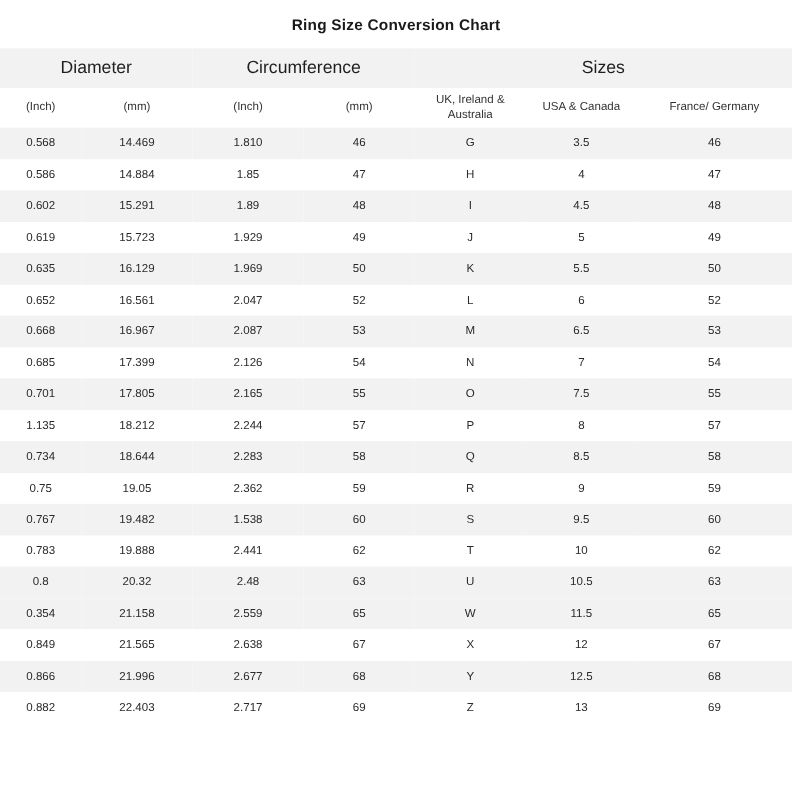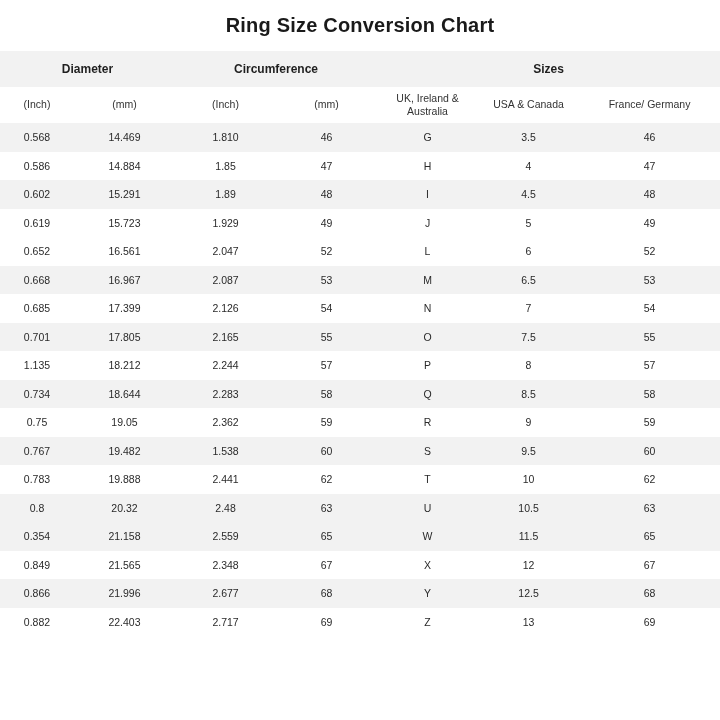--- a/index.html
+++ b/index.html
@@ -15,42 +15,42 @@
     overflow: hidden;
   }
   .page {
     width: 720px;
     height: 720px;
     position: relative;
     box-sizing: border-box;
   }
   .title {
     text-align: center;
-    font-size: 20px;
+    font-size: 14px;
     font-weight: bold;
     color: #1a1a1a;
     padding-top: 14px;
     padding-bottom: 14px;
     letter-spacing: 0.2px;
   }
   table.chart {
     width: 720px;
     border-collapse: collapse;
     table-layout: fixed;
   }
   table.chart td, table.chart th {
     text-align: center;
     vertical-align: middle;
     font-weight: normal;
     padding: 0;
   }
   tr.group-row th {
     height: 36px;
-    font-size: 12px;
-    font-weight: bold;
+    font-size: 16px;
+    font-weight: normal;
     color: #1f1f1f;
     background: #f2f2f2;
   }
   tr.sub-row td {
     height: 36px;
     font-size: 10.5px;
     color: #333333;
     background: #ffffff;
     line-height: 1.25;
     padding-left: 2px;
@@ -138,20 +138,29 @@
         </tr>
         <tr class="data-row even">
           <td>0.619</td>
           <td>15.723</td>
           <td>1.929</td>
           <td>49</td>
           <td>J</td>
           <td>5</td>
           <td>49</td>
         </tr>
+        <tr class="data-row odd">
+          <td>0.635</td>
+          <td>16.129</td>
+          <td>1.969</td>
+          <td>50</td>
+          <td>K</td>
+          <td>5.5</td>
+          <td>50</td>
+        </tr>
         <tr class="data-row even">
           <td>0.652</td>
           <td>16.561</td>
           <td>2.047</td>
           <td>52</td>
           <td>L</td>
           <td>6</td>
           <td>52</td>
         </tr>
         <tr class="data-row odd">
@@ -240,21 +249,21 @@
           <td>21.158</td>
           <td>2.559</td>
           <td>65</td>
           <td>W</td>
           <td>11.5</td>
           <td>65</td>
         </tr>
         <tr class="data-row even">
           <td>0.849</td>
           <td>21.565</td>
-          <td>2.348</td>
+          <td>2.638</td>
           <td>67</td>
           <td>X</td>
           <td>12</td>
           <td>67</td>
         </tr>
         <tr class="data-row odd">
           <td>0.866</td>
           <td>21.996</td>
           <td>2.677</td>
           <td>68</td>

